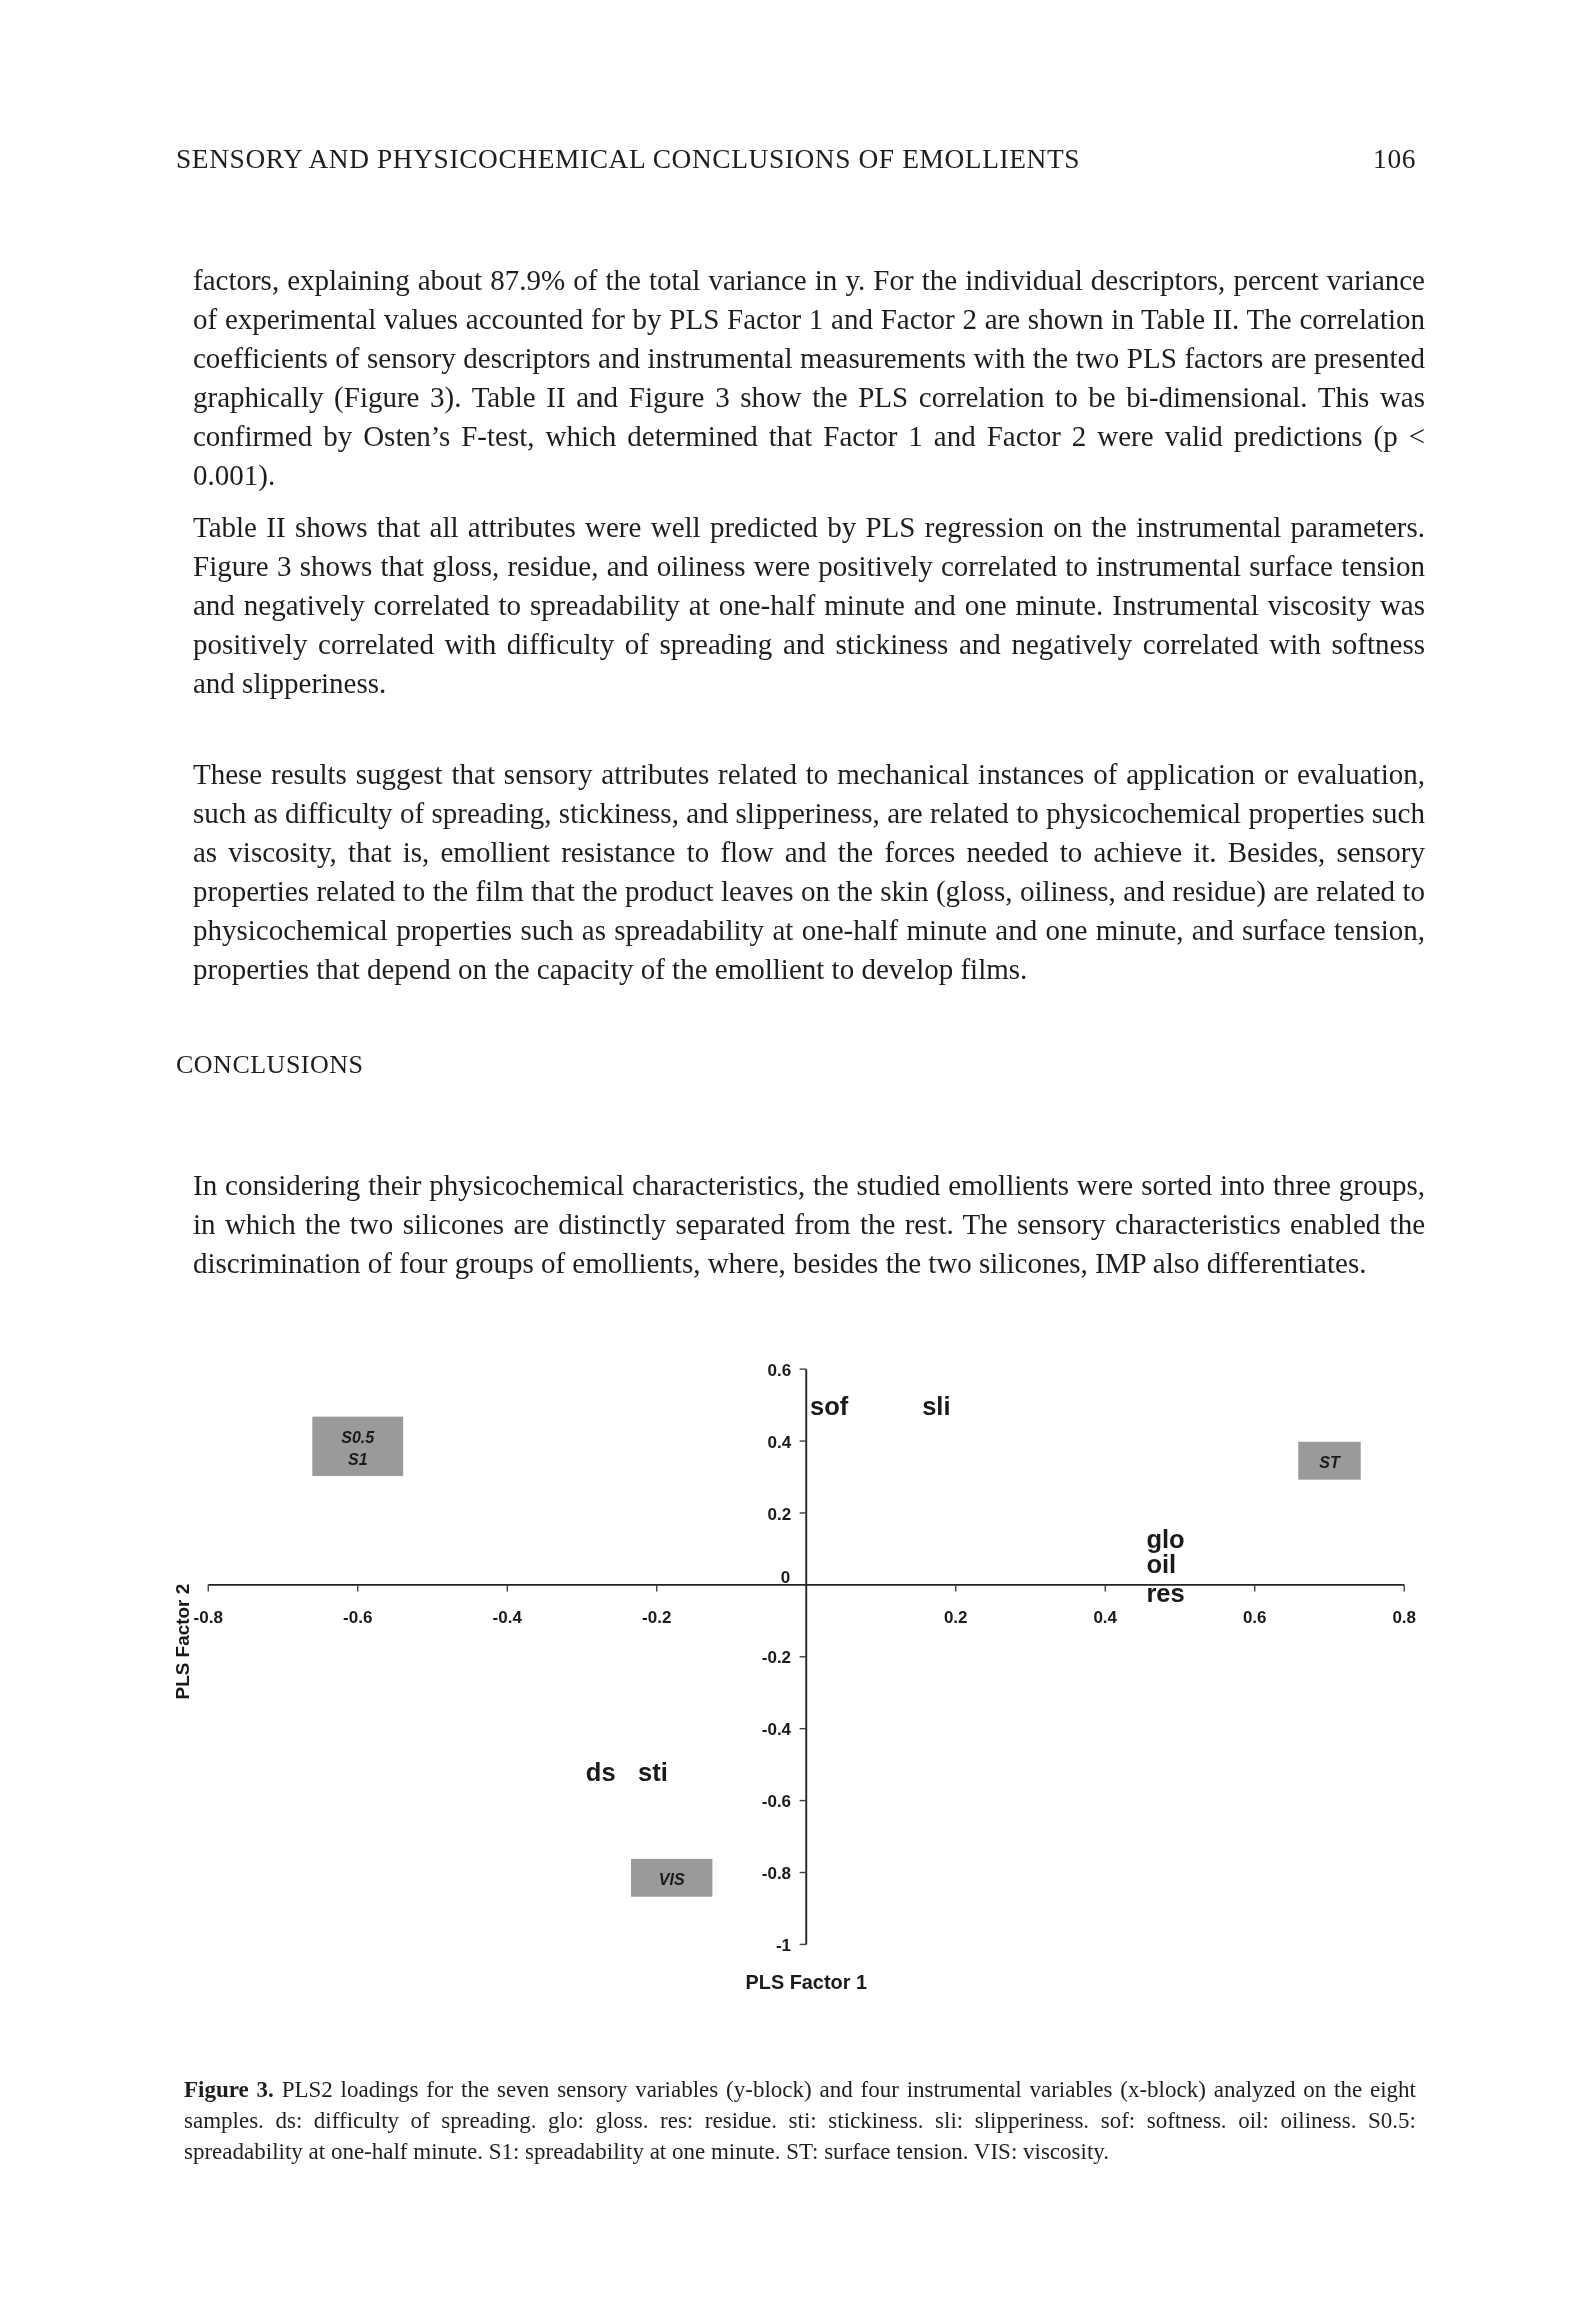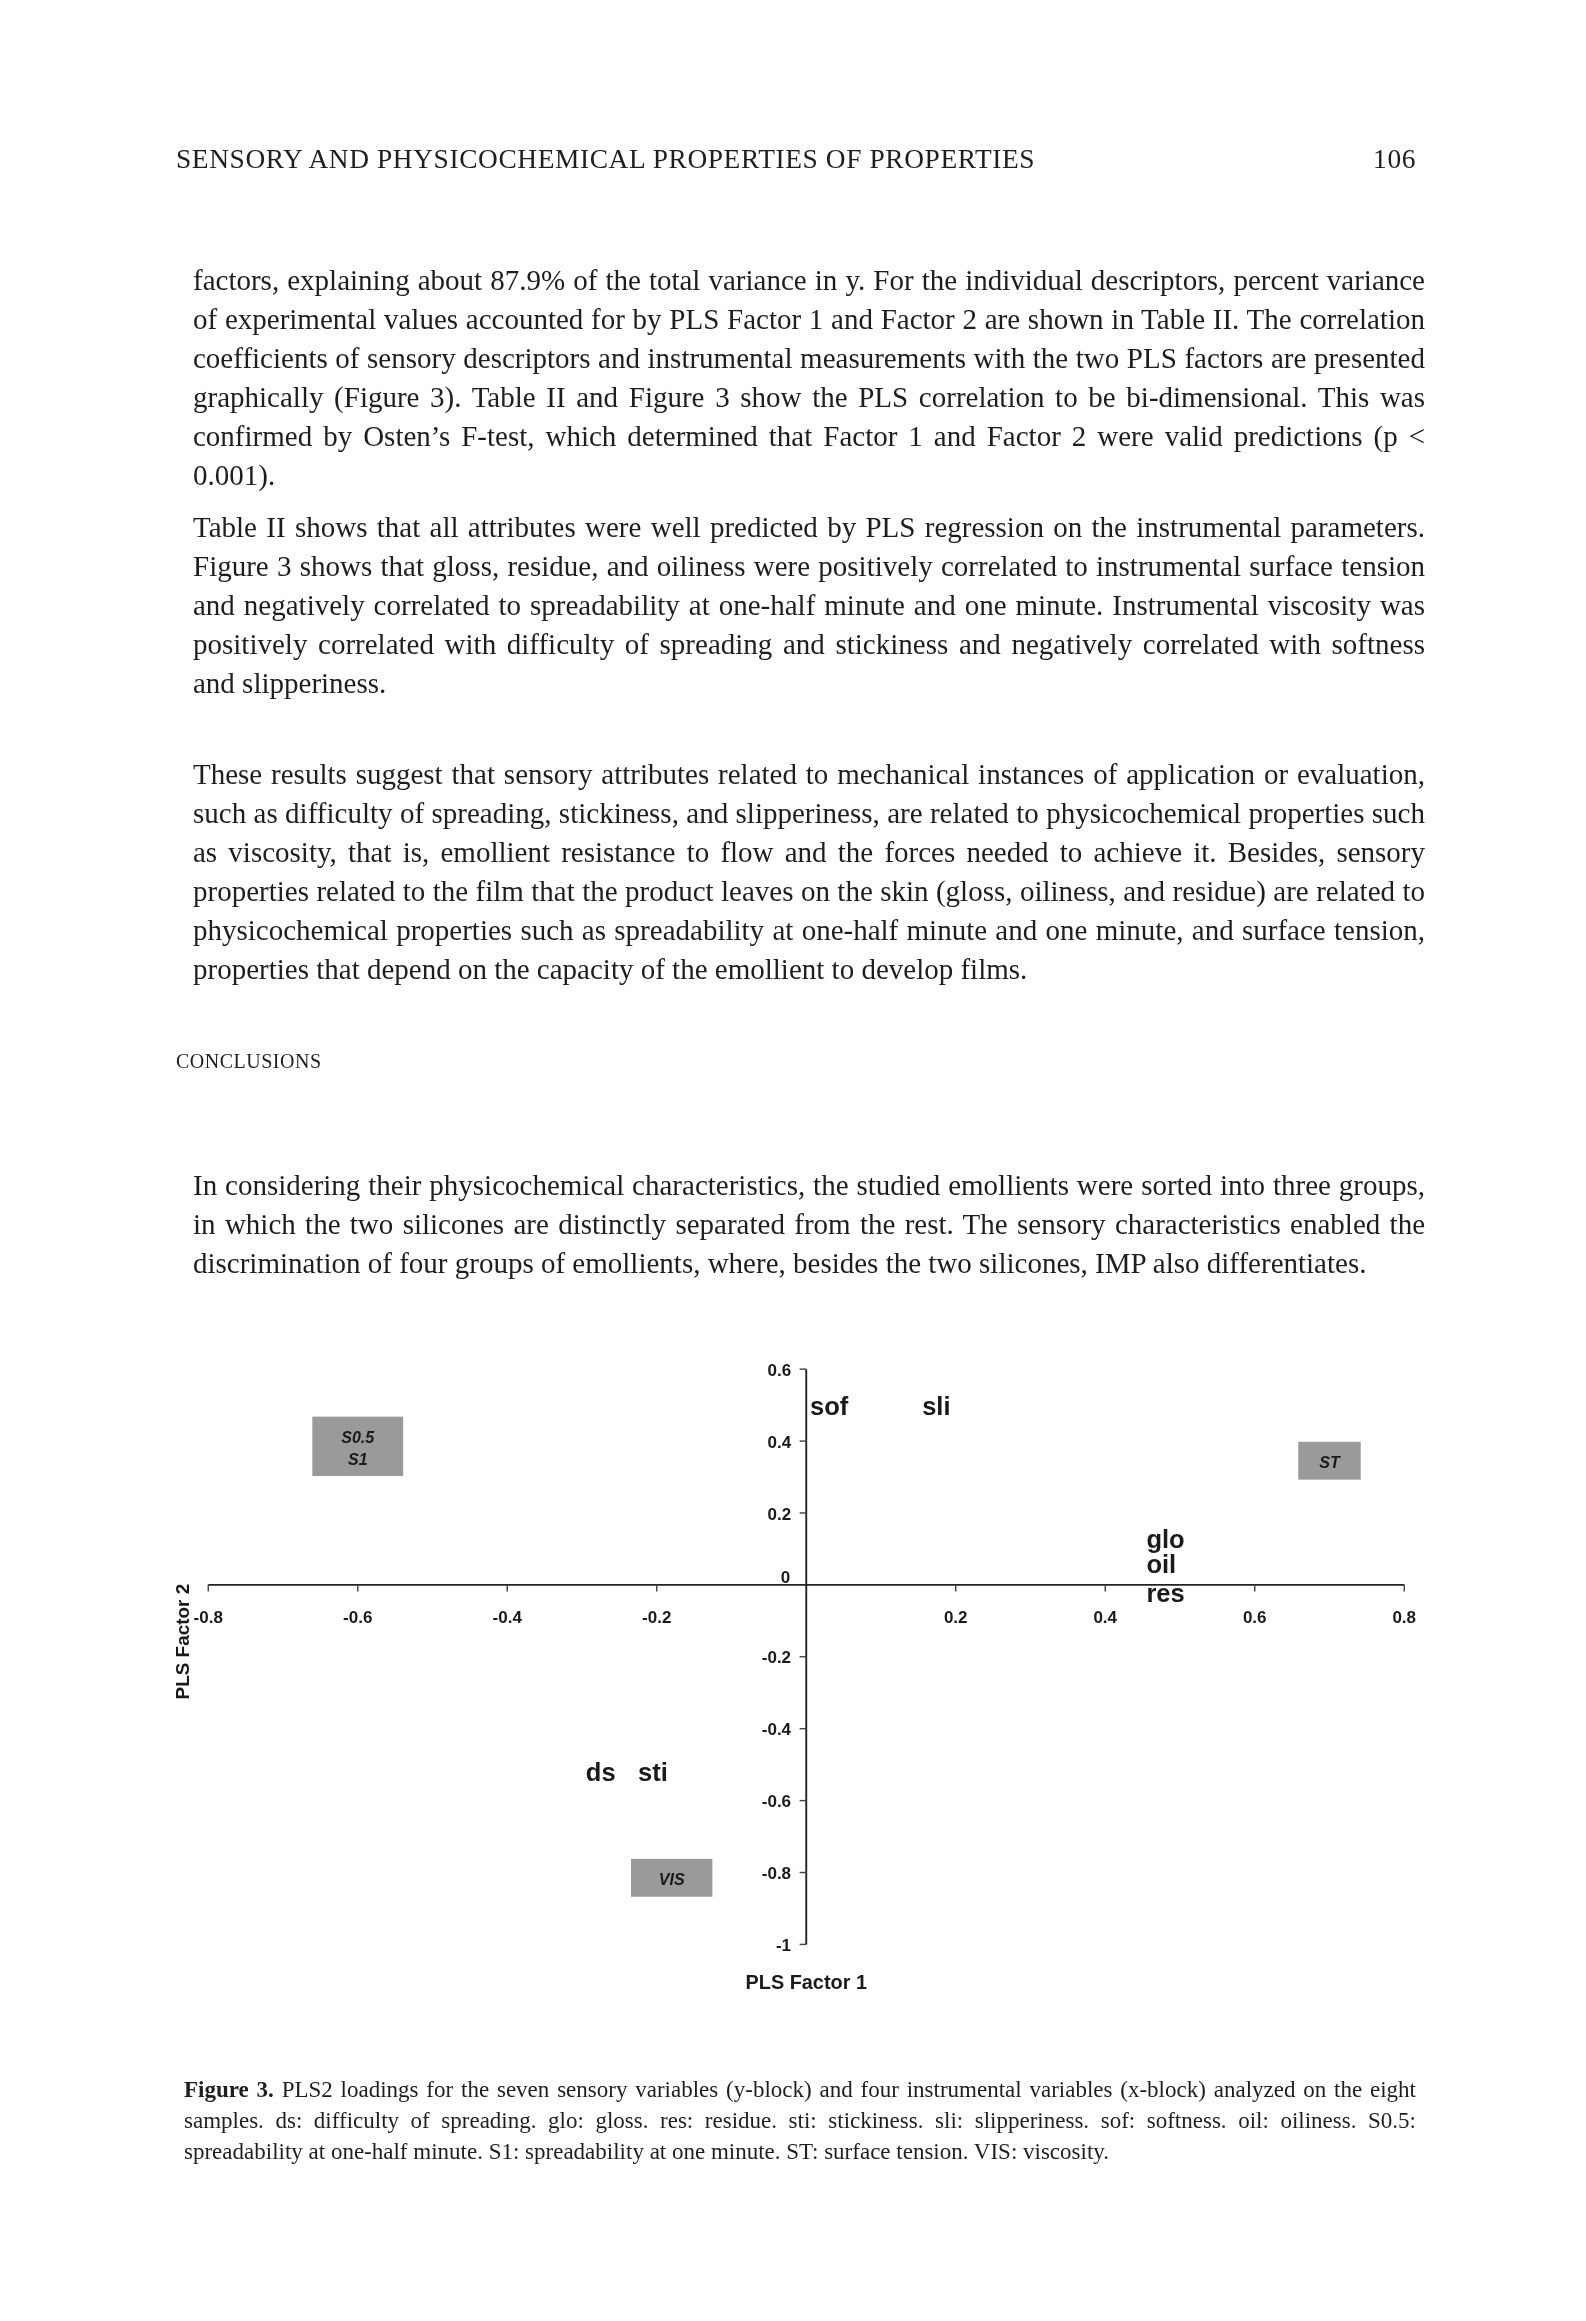--- a/index.html
+++ b/index.html
@@ -3,32 +3,32 @@
 <meta charset="utf-8">
 <style>
   html, body { margin: 0; padding: 0; background: #ffffff; }
   body { width: 1586px; height: 2321px; position: relative; overflow: hidden;
          font-family: "Liberation Serif", "DejaVu Serif", serif; color: #1e1e1e; }
   .running-head { position: absolute; left: 176px; top: 144px; width: 1240px;
          font-size: 27.4px; letter-spacing: 0.6px; }
   .running-head .pg { position: absolute; right: 0; top: 0; }
   .para { position: absolute; left: 176px; width: 1232px; font-size: 29px;
           line-height: 39px; text-align: justify; margin: 17px; }
-  .section-heading { position: absolute; left: 176px; font-size: 20px; letter-spacing: 0.5px; margin: 0; font-weight: normal; text-align: center; }
+  .section-heading { position: absolute; left: 176px; font-size: 26px; letter-spacing: 0.5px; margin: 0; font-weight: normal; text-align: center; }
   #figure { position: absolute; left: 0; top: 0; width: 1586px; height: 2321px; }
   .caption { position: absolute; left: 176px; top: 2066px; width: 1232px; font-size: 23px;
              line-height: 31px; text-align: justify; margin: 8px; }
   .caption b { font-weight: bold; }
   svg text { font-family: "Liberation Sans", "DejaVu Sans", sans-serif; font-weight: bold; fill: #1a1a1a; }
 </style>
 </head>
 <body>
 
 <div class="running-head">
-  <span>SENSORY AND PHYSICOCHEMICAL PROPERTIES OF PROPERTIES</span>
+  <span>SENSORY AND PHYSICOCHEMICAL CONCLUSIONS OF EMOLLIENTS</span>
   <span class="pg">106</span>
 </div>
 
 <p class="para" style="top:244px">factors, explaining about 87.9% of the total variance in y. For the individual descriptors, percent variance of experimental values accounted for by PLS Factor 1 and Factor 2 are shown in Table II. The correlation coefficients of sensory descriptors and instrumental measurements with the two PLS factors are presented graphically (Figure 3). Table II and Figure 3 show the PLS correlation to be bi-dimensional. This was confirmed by Osten’s F-test, which determined that Factor 1 and Factor 2 were valid predictions (p &lt; 0.001).</p>
 <p class="para" style="top:491px">Table II shows that all attributes were well predicted by PLS regression on the instrumental parameters. Figure 3 shows that gloss, residue, and oiliness were positively correlated to instrumental surface tension and negatively correlated to spreadability at one-half minute and one minute. Instrumental viscosity was positively correlated with difficulty of spreading and stickiness and negatively correlated with softness and slipperiness.</p>
 <p class="para" style="top:738px">These results suggest that sensory attributes related to mechanical instances of application or evaluation, such as difficulty of spreading, stickiness, and slipperiness, are related to physicochemical properties such as viscosity, that is, emollient resistance to flow and the forces needed to achieve it. Besides, sensory properties related to the film that the product leaves on the skin (gloss, oiliness, and residue) are related to physicochemical properties such as spreadability at one-half minute and one minute, and surface tension, properties that depend on the capacity of the emollient to develop films.</p>
 
 <h2 class="section-heading" style="top:1050px">CONCLUSIONS</h2>
 <p class="para" style="top:1149px">In considering their physicochemical characteristics, the studied emollients were sorted into three groups, in which the two silicones are distinctly separated from the rest. The sensory characteristics enabled the discrimination of four groups of emollients, where, besides the two silicones, IMP also differentiates.</p>
 

